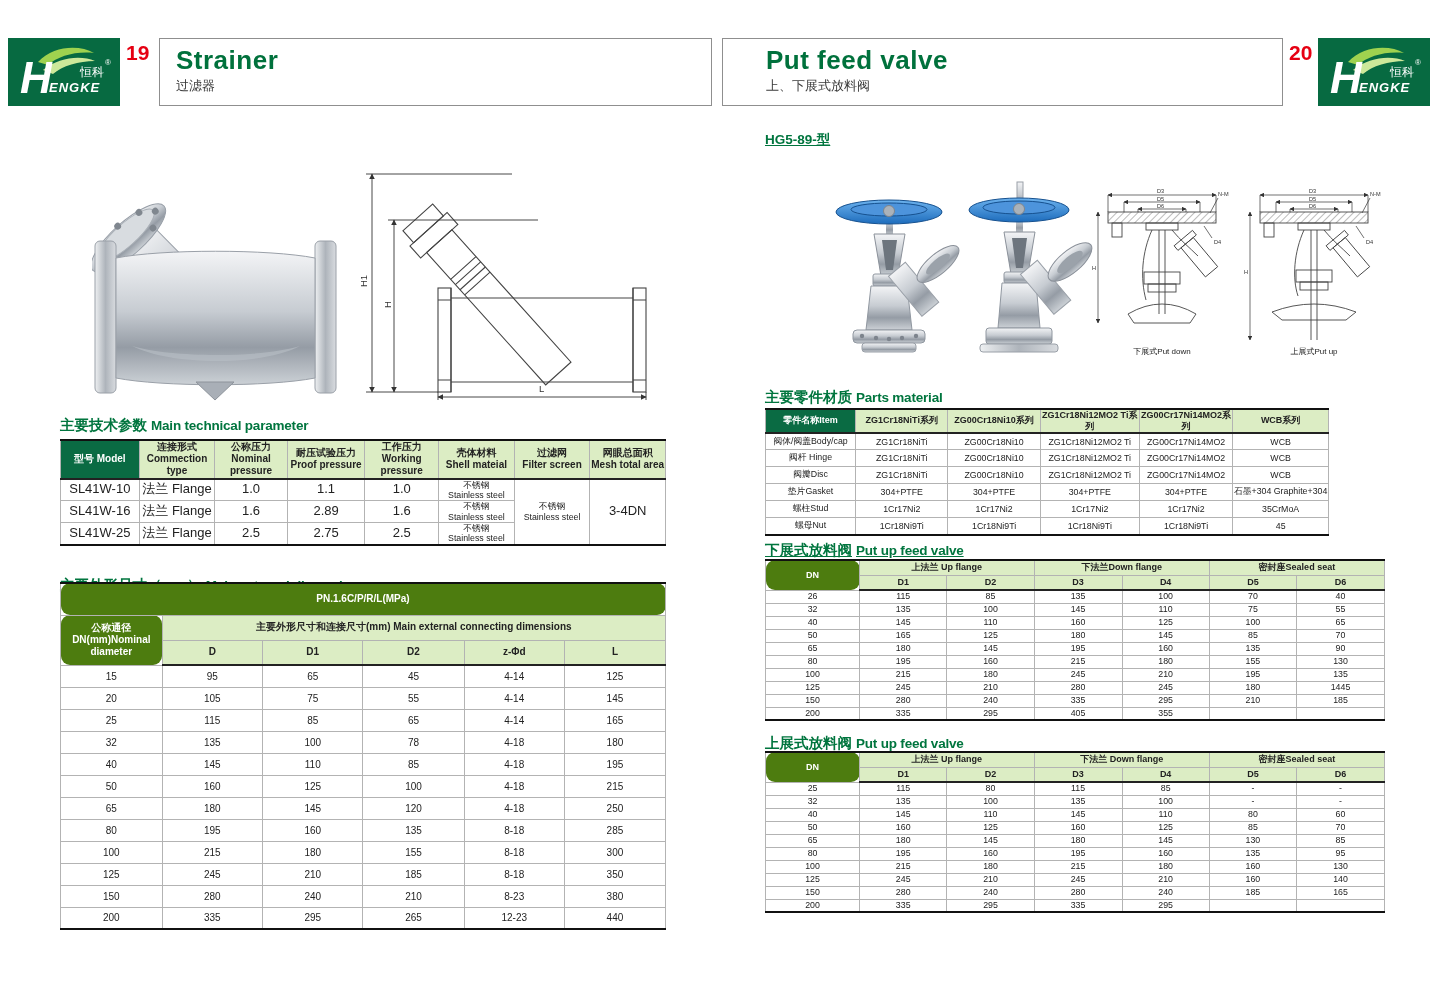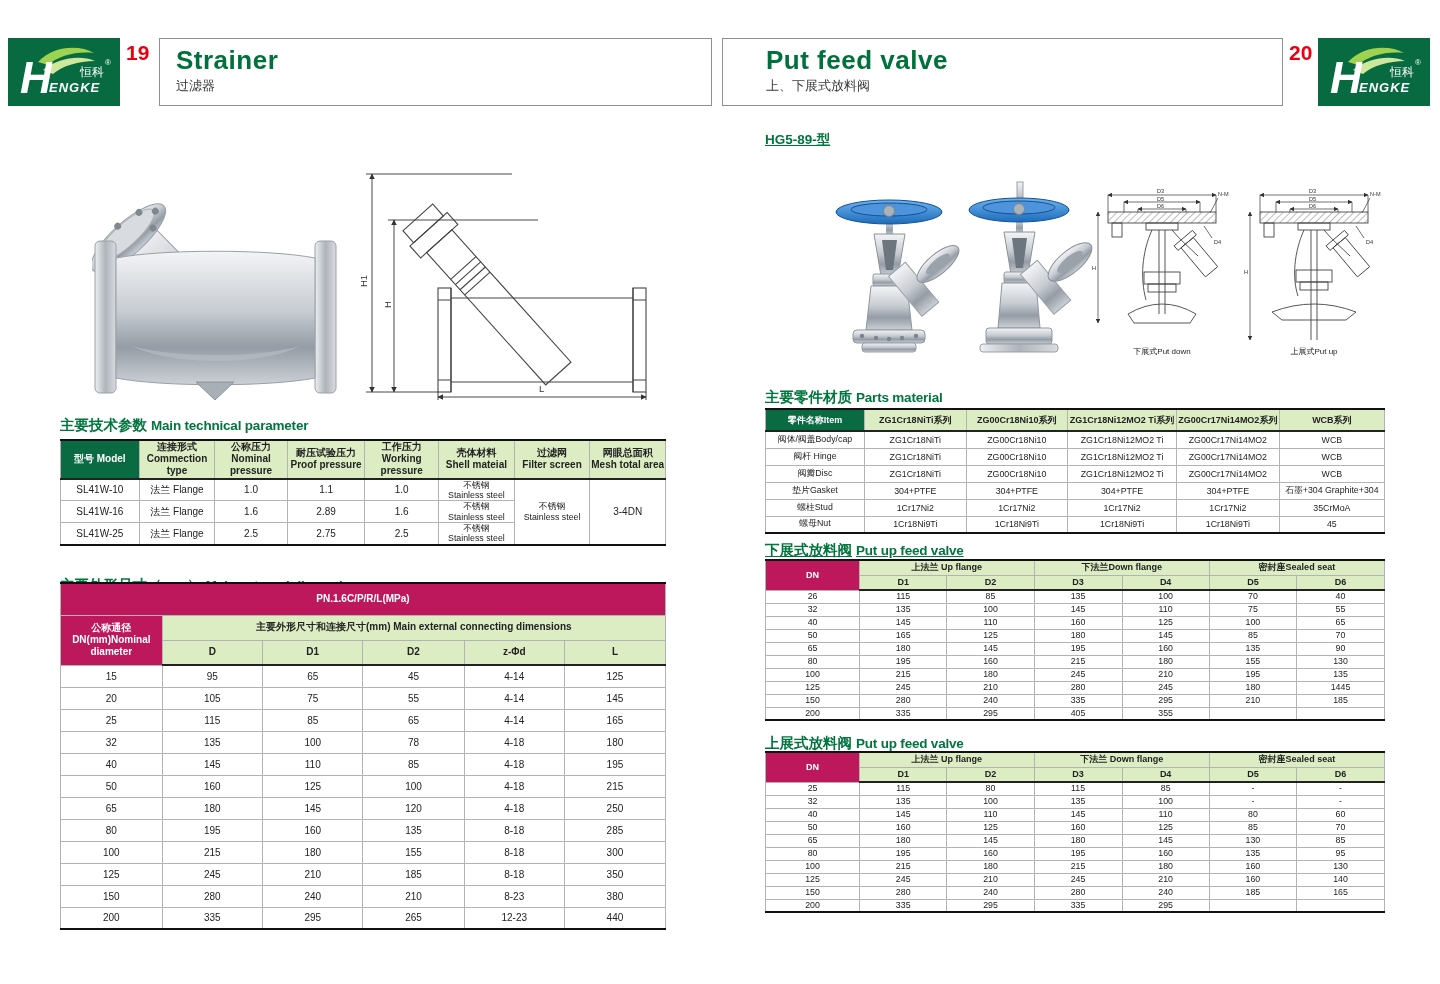--- a/index.html
+++ b/index.html
@@ -27,36 +27,36 @@
   .sec-title .en { font-size:13.5px; margin-left:4px; letter-spacing:-0.2px; }
   .model-label { position:absolute; left:765px; top:131px; color:#00753e; font-weight:bold;
                  font-size:13.5px; text-decoration:underline; }
 
   
   table { position:absolute; border-collapse:collapse; table-layout:fixed; background:#fff;
           border-top:2.5px solid #111; border-bottom:2.5px solid #111; }
   th, td { border:1px solid #b3b3b3; text-align:center; vertical-align:middle;
            white-space:pre-line; color:#222; }
   th { background:#dcedc4; font-weight:bold; line-height:1.22; }
-  th.dkg { background:#be185d; color:#fff; }
+  th.dkg { background:#4d7c0f; color:#fff;border-radius:9px; }
   td { background:#fff; font-weight:normal; }
 
   .t-tech { left:60px; top:439px; width:606px; font-size:10px; }
   .t-tech thead th { height:36px; font-size:10px; border-bottom:2px solid #222; }
   .t-tech thead th:first-child { background:#0a6b43; color:#fff; }
-  .t-tech td { height:22px; font-size:10px; line-height:1.15; }
+  .t-tech td { height:22px; font-size:13px; line-height:1.15; }
 
   .t-dim-l { left:60px; top:582px; width:606px; }
   .t-dim-l th.pn { height:32px; font-size:10px; }
   .t-dim-l th.dn { font-size:9.5px; }
   .t-dim-l tr.grp th { height:25px; font-size:10px; }
   .t-dim-l tr.sub th { height:25px; font-size:10px; border-bottom:2px solid #222; }
   .t-dim-l td { height:22px; font-size:10px; }
 
-  .t-parts { left:765px; top:408px; width:620px; }
+  .t-parts { left:765px; top:408px; width:564px; }
   .t-parts thead th { height:22px; font-size:9px; border-bottom:2px solid #222; }
   .t-parts thead th:first-child { background:#0a6b43; color:#fff; }
   .t-parts td { height:17px; font-size:8.8px; }
 
   .t-dim-r { width:620px; }
   .t-down { left:765px; top:559px; }
   .t-up   { left:765px; top:751px; }
   .t-dim-r tr.grp th { height:15px; font-size:9px; }
   .t-dim-r tr.sub th { height:15px; font-size:9px; border-bottom:2px solid #222; }
   .t-dim-r th.dn { font-size:9px; }

